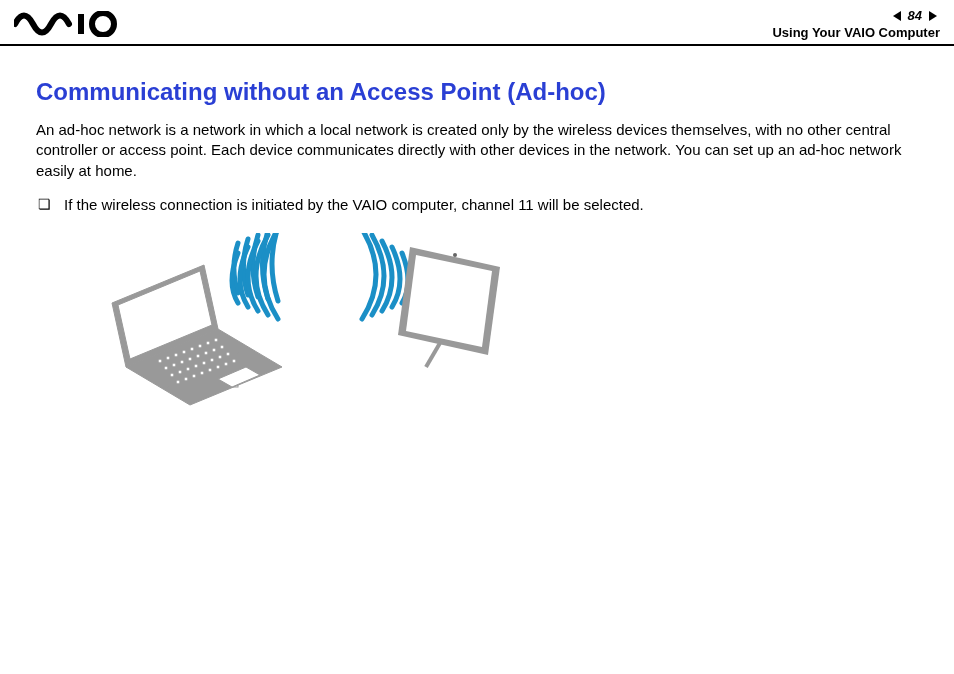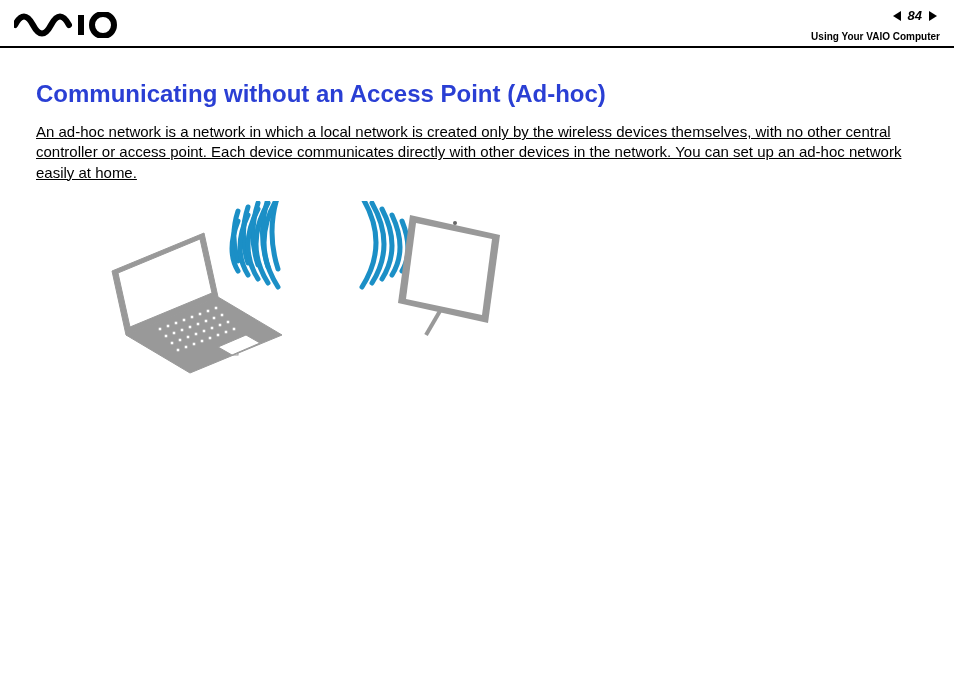--- a/index.html
+++ b/index.html
@@ -25,51 +25,50 @@
   }
   .header-right {
     display: flex;
     flex-direction: column;
     align-items: flex-end;
   }
   .nav-row {
     display: flex;
     align-items: center;
     gap: 4px;
-    margin-bottom: 8px;
+    margin-bottom: 2px;
   }
   .page-num {
     font-style: italic;
     font-weight: bold;
     font-size: 13px;
     color: #000;
   }
   .nav-arrow {
     cursor: pointer;
   }
   .section-label {
     font-weight: bold;
-    font-size: 10px;
+    font-size: 13px;
     color: #000;
   }
   .content {
     padding: 32px 36px 0 36px;
   }
   .heading {
     color: #2a3fd4;
     font-size: 24px;
     font-weight: bold;
     margin: 0 0 14px 0;
   }
   .body-para {
     font-size: 15px;
     line-height: 1.35;
     margin: 0 0 14px 0;
     color: #000;
-    text-decoration: underline;
   }
   ul.bullets {
     list-style: none;
     padding: 0;
     margin: 0 0 18px 0;
   }
   ul.bullets li {
     position: relative;
     padding-left: 28px;
     font-size: 15px;
@@ -117,20 +116,21 @@
       </svg>
     </div>
     <div class="section-label">Using Your VAIO Computer</div>
   </div>
 </div>
 
 <div class="content">
   <h1 class="heading">Communicating without an Access Point (Ad-hoc)</h1>
   <p class="body-para">An ad-hoc network is a network in which a local network is created only by the wireless devices themselves, with no other central controller or access point. Each device communicates directly with other devices in the network. You can set up an ad-hoc network easily at home.</p>
   <ul class="bullets">
+    <li>If the wireless connection is initiated by the VAIO computer, channel 11 will be selected.</li>
   </ul>
 
   <div class="illustration">
     <svg width="420" height="200" viewBox="0 0 420 200">
 
       <g fill="#999" stroke="#999">
 
         <polygon points="26,70 118,32 132,96 40,134" fill="#999"></polygon>
         <polygon points="32,72 114,38 126,92 44,126" fill="#fff"></polygon>
 

